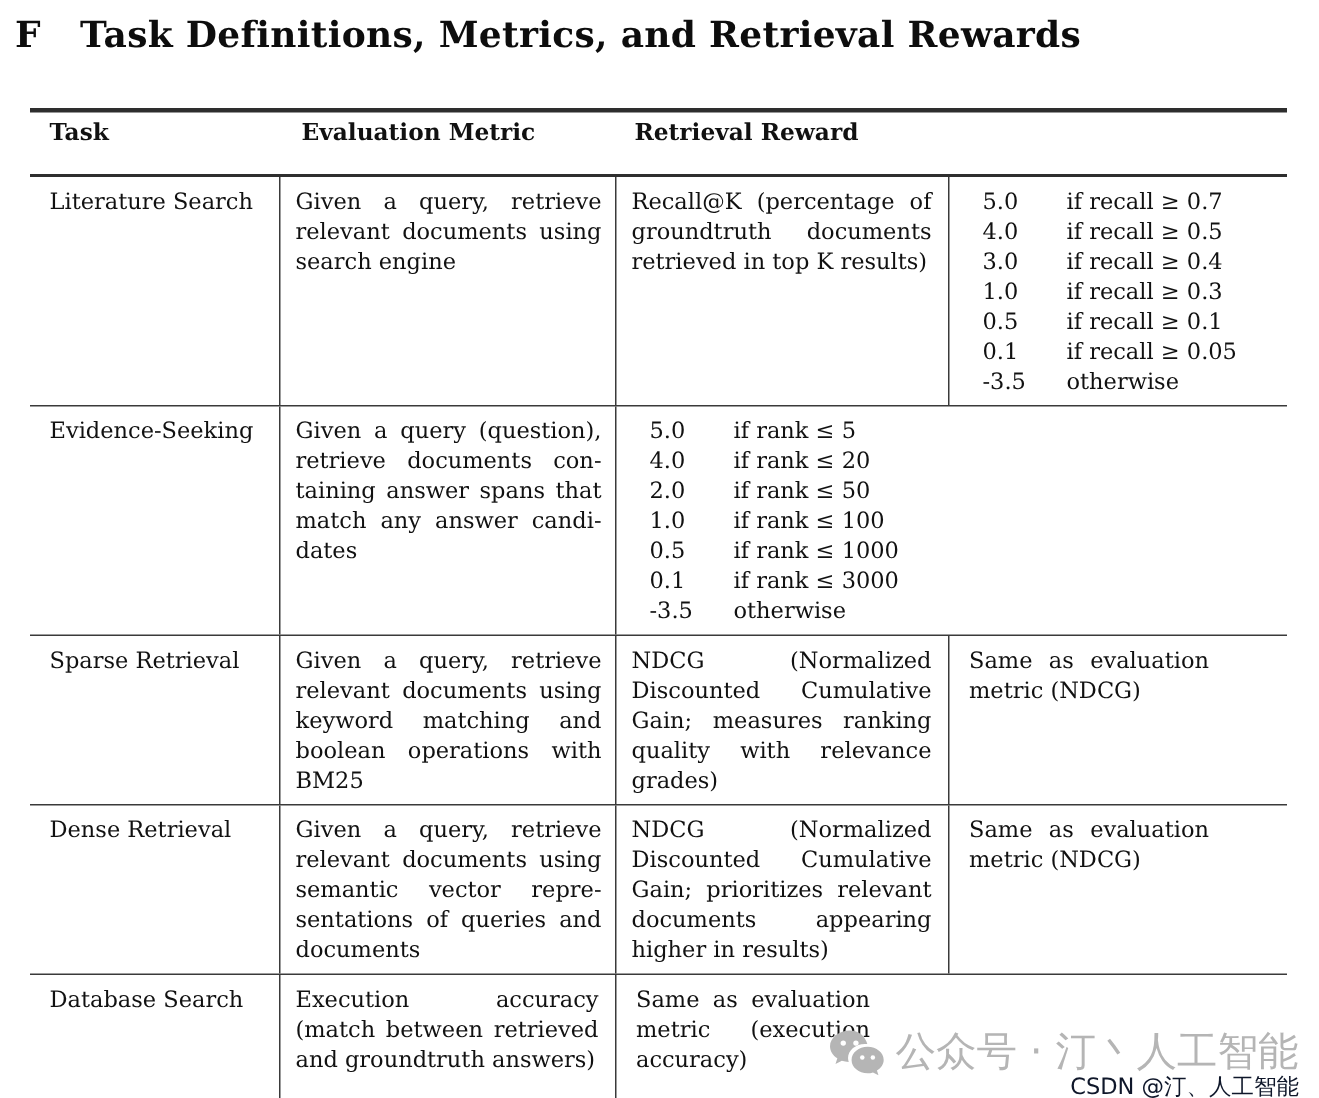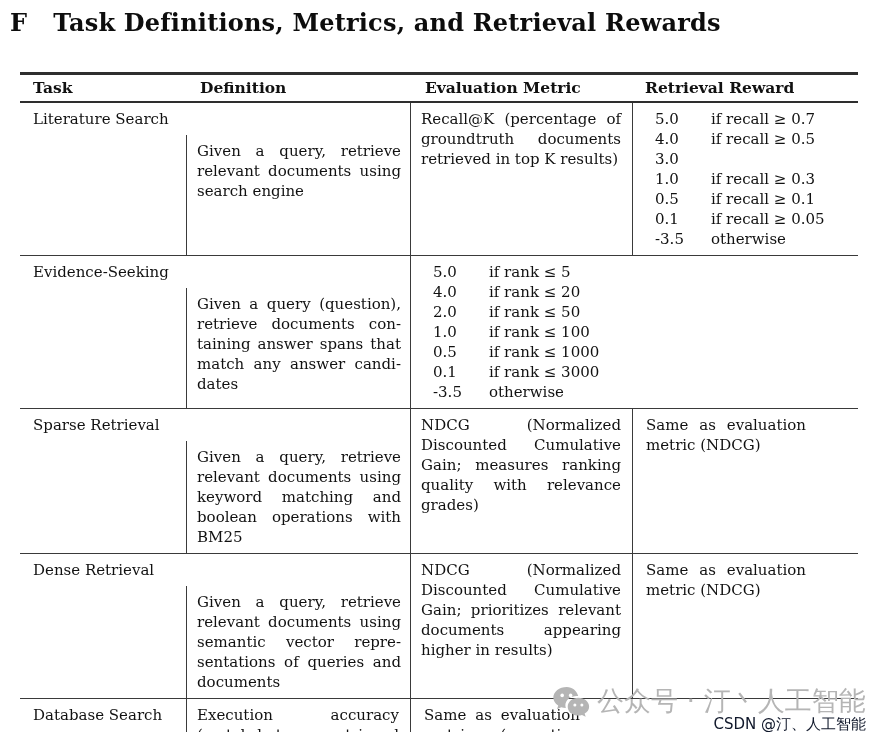--- a/index.html
+++ b/index.html
@@ -22,21 +22,21 @@
   .paper-table {
     position: absolute; left: 20px; top: 72px; width: 838px;
     border-top: 3px solid #2e2e2e;
     border-bottom: 2.5px solid #2e2e2e;
     font-size: 15px; line-height: 20px;
   }
   .thead {
     display: grid;
     grid-template-columns: 166px 224px 222px 226px;
     border-bottom: 2px solid #2e2e2e;
-    height: 28px;
+    height: 43px;
   }
   .thead .hcell {
     font-weight: bold; font-size: 15.5px;
     padding-top: 3px;
   }
   .hcell.h0 { padding-left: 13px; }
   .hcell.h1 { padding-left: 14px; }
   .hcell.h2 { padding-left: 15px; }
   .hcell.h3 { padding-left: 13px; }
 
@@ -49,21 +49,21 @@
   .trow .cell { padding-top: 6px; padding-bottom: 6px; }
   .trow .cell + .cell { border-left: 1.5px solid #3a3a3a; }
 
   .row-0 { min-height: 152px; }
   .row-1 { min-height: 150px; }
   .row-2 { min-height: 110px; }
   .row-3 { min-height: 110px; }
   .row-4 { min-height: 86px; }
 
   .cell.task { padding-left: 13px; padding-right: 6px; }
-  .cell.def  { padding-left: 10px; padding-right: 9px;  text-align: justify; margin-top: 32px; }
+  .cell.def  { padding-left: 10px; padding-right: 9px;  text-align: justify; }
   .cell.met  { padding-left: 10px; padding-right: 11px; text-align: justify; }
   .cell.rew  { padding-left: 22px; padding-right: 10px; }
   .cell.rew.same { padding-left: 13px; padding-right: 52px; text-align: justify; }
 
   .tier { display: grid; grid-template-columns: 56px 1fr; }
   .tier .tv { text-align: left; }
 
   .watermark {
     position: absolute; left: 552px; top: 683px; width: 320px;
     font-family: "DejaVu Sans", "Liberation Sans", sans-serif;
@@ -81,40 +81,40 @@
 </style>
 </head>
 <body>
 
 <h1 class="title"><span class="section-label">F</span><span>Task Definitions, Metrics, and Retrieval Rewards</span></h1>
 
 <div class="paper-table">
 
   <div class="thead">
     <div class="hcell h0">Task</div>
-    <div class="hcell h1">Definition</div>
     <div class="hcell h2">Evaluation Metric</div>
     <div class="hcell h3">Retrieval Reward</div>
   </div>
 
   <div class="trow row-0">
     <div class="cell task">Literature Search</div>
     <div class="cell def">Given a query, retrieve relevant documents us­ing search engine</div>
     <div class="cell met">Recall@K (percentage of groundtruth documents retrieved in top K results)</div>
     <div class="cell rew">
       <div class="tier">
           <span class="tv">5.0</span>
           <span class="tc">if recall ≥ 0.7</span>
         </div>
       <div class="tier">
           <span class="tv">4.0</span>
           <span class="tc">if recall ≥ 0.5</span>
         </div>
       <div class="tier">
           <span class="tv">3.0</span>
+          <span class="tc">if recall ≥ 0.4</span>
         </div>
       <div class="tier">
           <span class="tv">1.0</span>
           <span class="tc">if recall ≥ 0.3</span>
         </div>
       <div class="tier">
           <span class="tv">0.5</span>
           <span class="tc">if recall ≥ 0.1</span>
         </div>
       <div class="tier">

